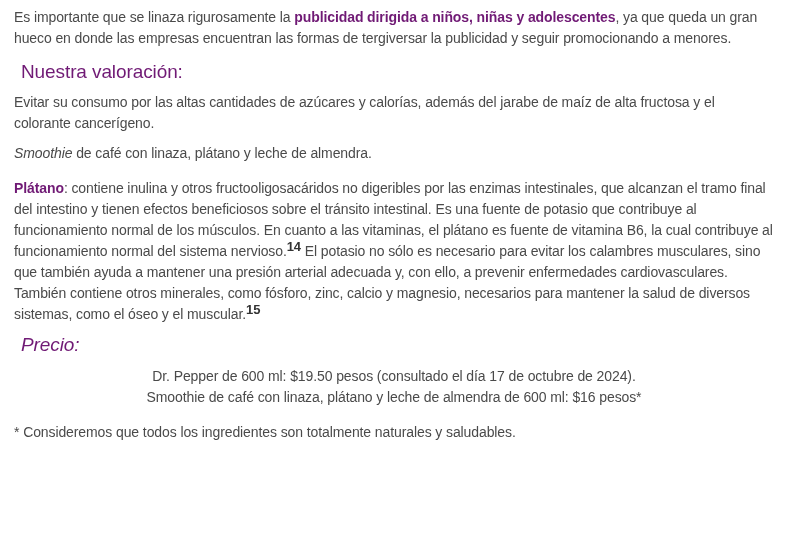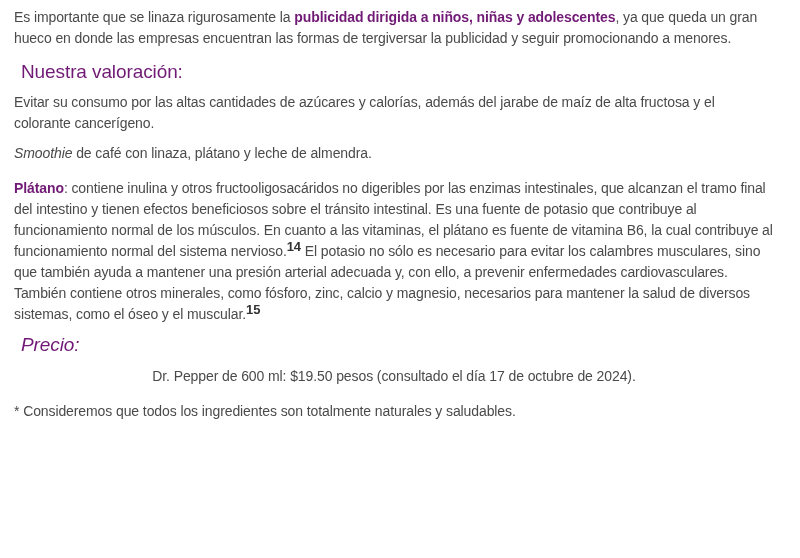--- a/index.html
+++ b/index.html
@@ -61,17 +61,17 @@
 
   <p class="p2">Evitar su consumo por las altas cantidades de azúcares y calorías, además del jarabe de maíz de alta fructosa y el colorante cancerígeno.</p>
 
 
   <p class="p3"><em>Smoothie</em><span> de café con linaza, plátano y leche de almendra.</span></p>
 
   <p class="p4"><b>Plátano</b><span>: contiene inulina y otros fructooligosacáridos no digeribles por las enzimas intestinales, que alcanzan el tramo final del intestino y tienen efectos beneficiosos sobre el tránsito intestinal. Es una fuente de potasio que contribuye al funcionamiento normal de los músculos. En cuanto a las vitaminas, el plátano es fuente de vitamina B6, la cual contribuye al funcionamiento normal del sistema nervioso.</span><sup>14</sup><span> El potasio no sólo es necesario para evitar los calambres musculares, sino que también ayuda a mantener una presión arterial adecuada y, con ello, a prevenir enfermedades cardiovasculares. También contiene otros minerales, como fósforo, zinc, calcio y magnesio, necesarios para mantener la salud de diversos sistemas, como el óseo y el muscular.</span><sup>15</sup></p>
 
   <h2 class="h-precio">Precio:</h2>
 
-  <p class="p5"><span>Dr. Pepper de 600 ml: $19.50 pesos (consultado el día 17 de octubre de 2024).</span><br></p>
+  <p class="p5"><span>Dr. Pepper de 600 ml: $19.50 pesos (consultado el día 17 de octubre de 2024).</span><br><span>Smoothie de café con linaza, plátano y leche de almendra de 600 ml: $16 pesos*</span></p>
 
   <p>* Consideremos que todos los ingredientes son totalmente naturales y saludables.</p>
 
 </div>
 
 </body></html>

